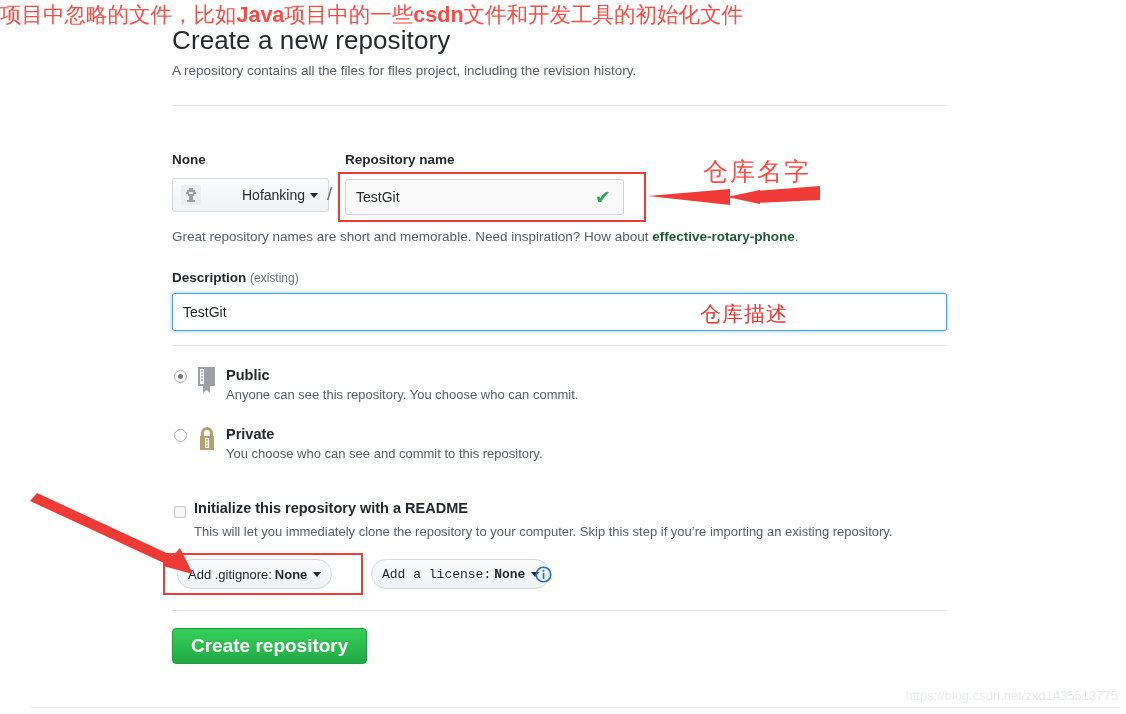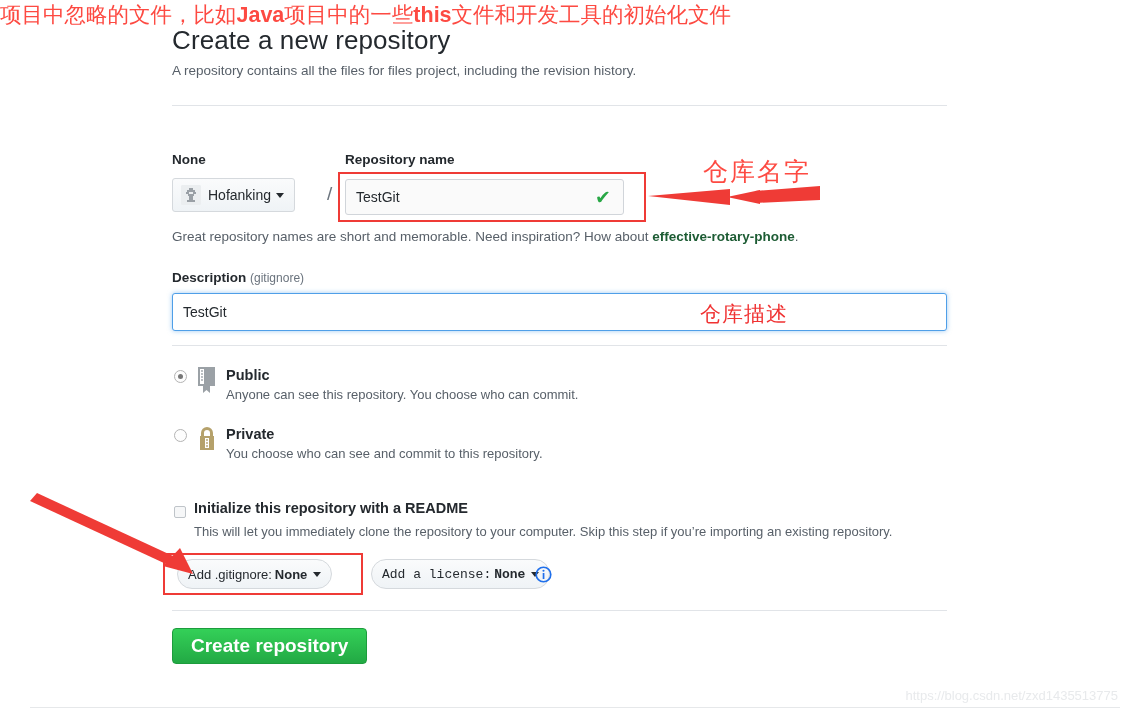--- a/index.html
+++ b/index.html
@@ -72,21 +72,21 @@
   .avatar {
     width: 20px; height: 20px;
     background: #e9ecef;
     border-radius: 2px;
     margin-right: 7px;
     flex: 0 0 auto;
     position: relative;
     overflow: hidden;
   }
   .avatar svg { display: block; }
-  .owner-name { margin-right: 5px; }
+  .owner-name { margin-right: 5px; margin-left: 34px; }
   .caret {
     display: inline-block;
     width: 0; height: 0;
     border-left: 4px solid transparent;
     border-right: 4px solid transparent;
     border-top: 5px solid #24292e;
   }
   .slash {
     position: absolute; left: 327px; top: 183px;
     font-size: 19px; color: #6a737d; font-weight: 300;
@@ -297,21 +297,21 @@
   <div class="reponame-field">
     <span class="reponame-value">TestGit</span>
     <span class="check-ok">✔</span>
   </div>
 
   <div class="hint">
     <span>Great repository names are short and memorable. Need inspiration? How about </span><b>effective-rotary-phone</b><span>.</span>
   </div>
 
   <div class="desc-label">
-    <span class="lbl"><span>Description</span> <span class="optional">(gitignore)</span></span>
+    <span class="lbl"><span>Description</span> <span class="optional">(existing)</span></span>
   </div>
   <div class="desc-field">
     <span>TestGit</span>
   </div>
   <div class="desc-anno">仓库描述</div>
 
   <div class="rule rule-2"></div>
 
   <div class="vis vis-private" style="width:600px;height:45px;">
     <span class="radio"></span>
@@ -371,21 +371,21 @@
   <div class="rule rule-3"></div>
 
   <div class="create-btn">Create repository</div>
 
   <div class="anno-box box-reponame"></div>
   <div class="anno-box box-gitignore"></div>
 
   <div class="anno-text anno-repo-name">仓库名字</div>
 
   <div class="anno-gitignore-text">
-    <span>项目中忽略的文件，比如</span><span class="bld">Java</span><span>项目中的一些</span><span class="bld">this</span><span>文件和开发工具的初始化文件</span>
+    <span>项目中忽略的文件，比如</span><span class="bld">Java</span><span>项目中的一些</span><span class="bld">csdn</span><span>文件和开发工具的初始化文件</span>
   </div>
 
   <svg class="arrow-svg" width="1126" height="714">
 
     <g>
       <polygon points="727,197 760,190 760,204" fill="#ef3b36"></polygon>
       <polygon points="755,191 820,186 820,200 755,203" fill="#ef3b36"></polygon>
       <polygon points="648,196 730,189 730,205" fill="#ef3b36"></polygon>
     </g>
 

